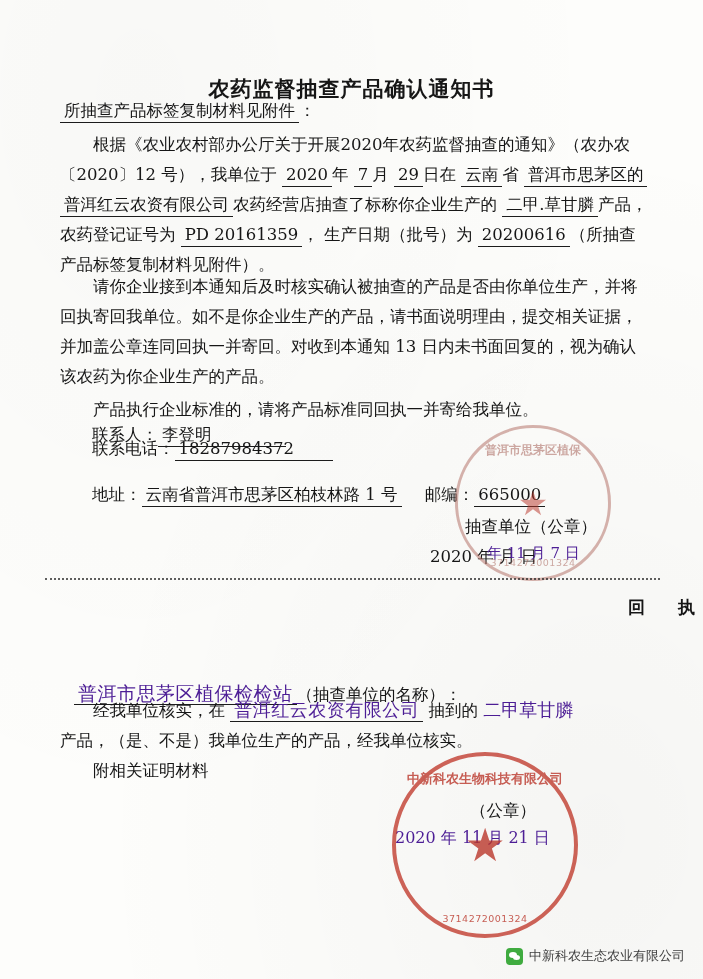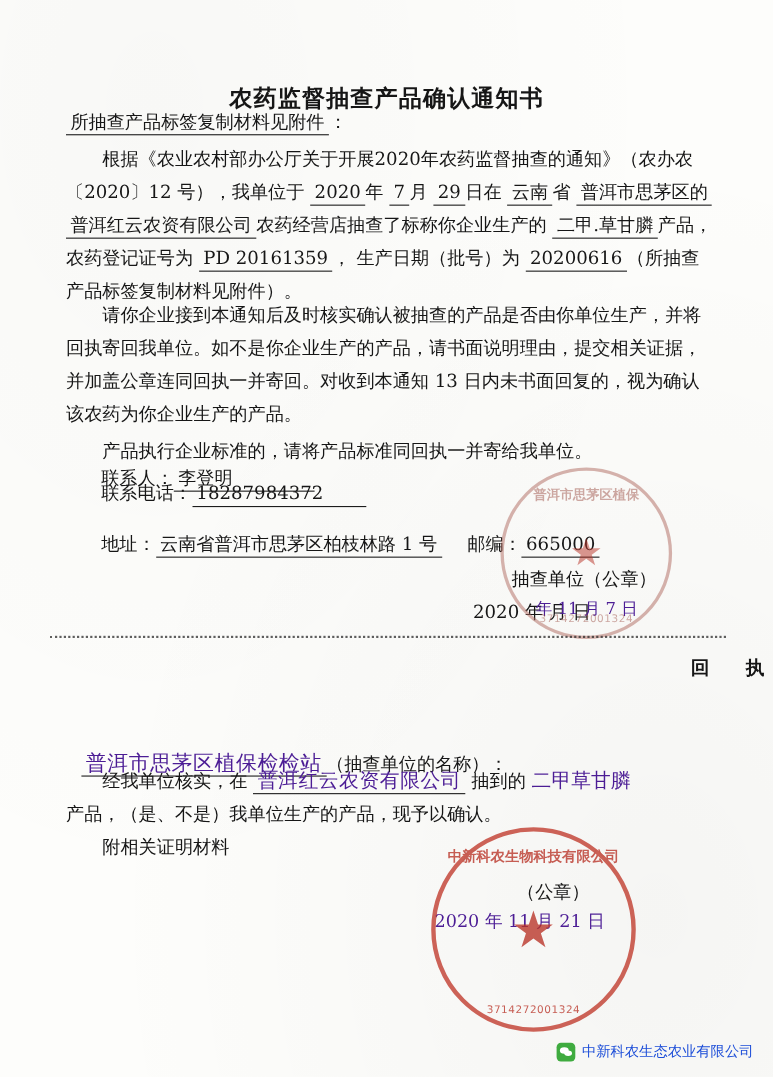--- a/index.html
+++ b/index.html
@@ -151,21 +151,21 @@
 
   .footer-brand {
     position: absolute;
     bottom: 14px;
     right: 18px;
     display: flex;
     align-items: center;
     gap: 6px;
     font-family: "DejaVu Sans", "Liberation Sans", sans-serif;
     font-size: 13px;
-    color: #1d4ed8;
+    color: #404040;
     margin-top: 41px;
   }
   .wechat-badge {
     width: 17px; height: 17px;
     border-radius: 4px;
     background: #3fab3f;
     position: relative;
   }
   .wechat-badge::after {
     content: "";
@@ -253,21 +253,21 @@
     <span class="ul hand hand-blue" style="font-size:19px;">普洱市思茅区植保检检站</span><span>（抽查单位的名称）：</span>
   </div>
 
   <div class="body-block" style="top:695px;">
     <p class="para">
       <span class="indent"></span><span>经我单位核实，在</span>
       <span class="ul hand hand-blue" style="font-size:18px;">普洱红云农资有限公司</span>
       <span>抽到的</span>
       <span class="hand-blue" style="font-size:18px;">二甲草甘膦</span>
     </p>
-    <p class="para">产品，（是、不是）我单位生产的产品，现予以确认。</p>
+    <p class="para">产品，（是、不是）我单位生产的产品，经我单位核实。</p>
     <p class="para"><span class="indent"></span><span>附相关证明材料</span></p>
   </div>
 
   <div class="sign-right" style="top:800px; left:470px;">（公章）</div>
   <div class="sign-right hand-blue" style="top:828px; left:395px; font-size:16px;">2020 年 11 月 21 日</div>
 
   <div class="stamp" style="left:392px; top:752px; width:178px; height:178px; border-width:4px;">
     <div class="arc" style="font-size:13px;">中新科农生物科技有限公司</div>
     <div class="star" style="font-size:46px;">★</div>
     <div class="bottom-code">3714272001324</div>

